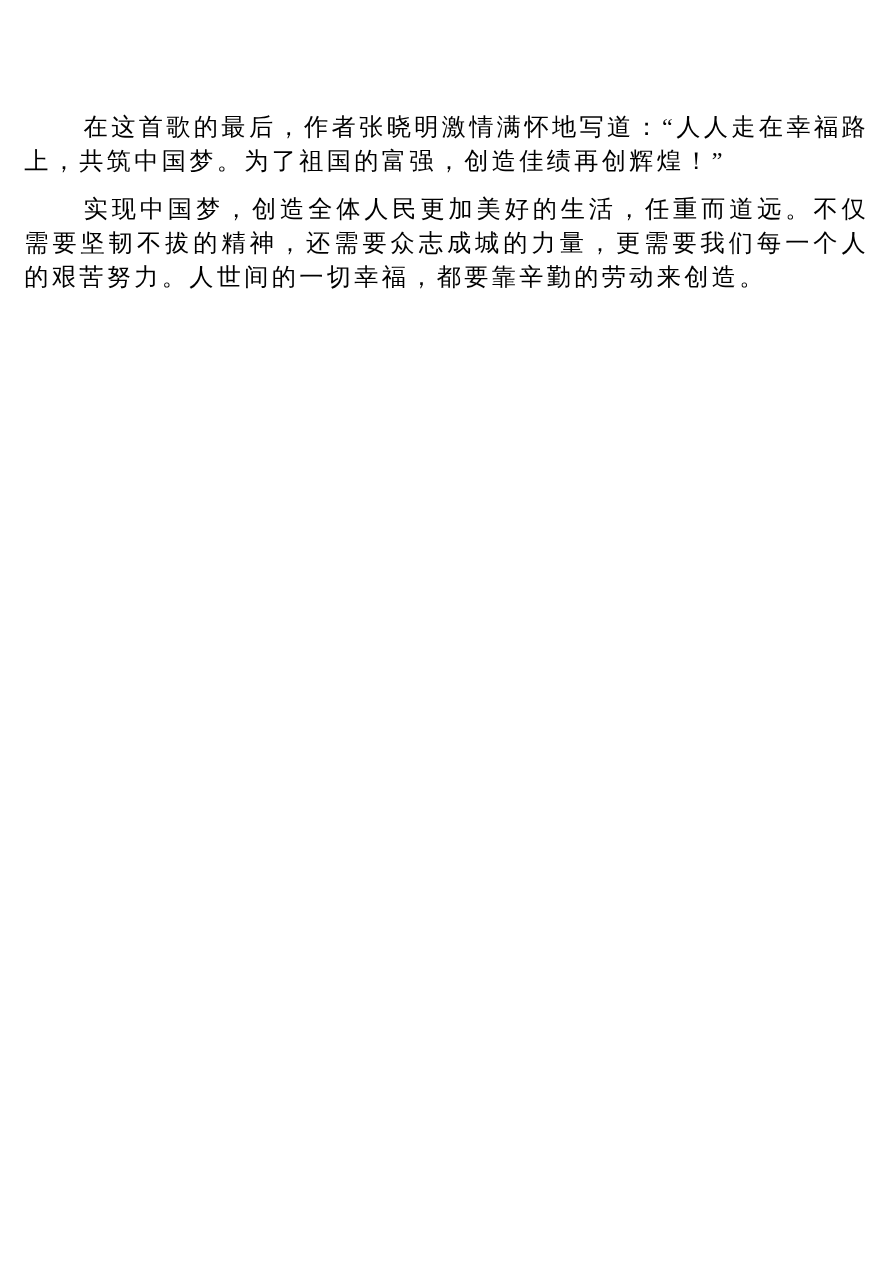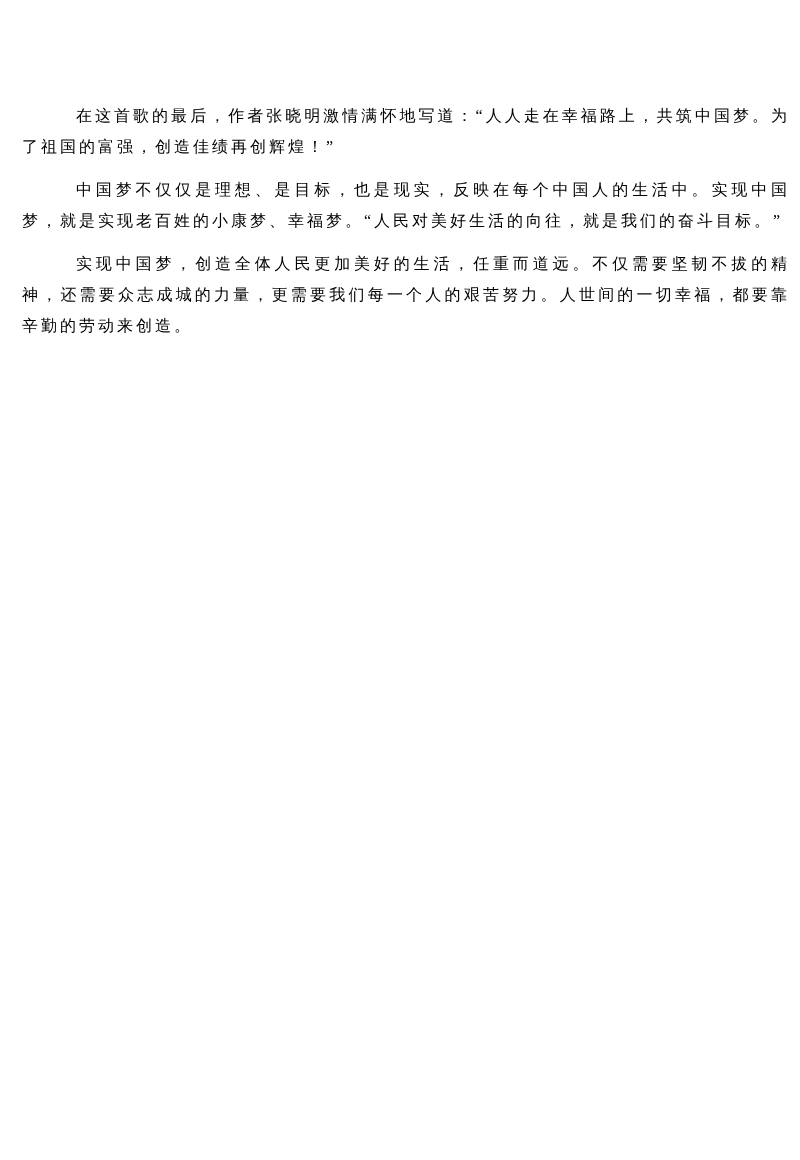--- a/index.html
+++ b/index.html
@@ -13,31 +13,30 @@
       height: 1160px;
       margin: 0;
       background: #ffffff;
       overflow: hidden;
       box-sizing: border-box;
       padding: 100px 10px 0 22px;
       font-family: "Liberation Serif", "DejaVu Serif", serif;
     }
     .para {
       margin: 0 0 12px 0;
-      font-size: 16px;
+      font-size: 22px;
       line-height: 31px;
       letter-spacing: 3px;
       color: #000000;
       text-align: justify;
       text-justify: inter-character;
       text-indent: 54px;
       word-break: normal;
       overflow-wrap: break-word;
     }
   </style>
 </head>
 <body>
 
 <div class="page">
   <p class="para">在这首歌的最后，作者张晓明激情满怀地写道：“人人走在幸福路上，共筑中国梦。为了祖国的富强，创造佳绩再创辉煌！”</p>
-  <p class="para">中国梦不仅仅是理想、是目标，也是现实，反映在每个中国人的生活中。实现中国梦，就是实现老百姓的小康梦、幸福梦。“人民对美好生活的向往，就是我们的奋斗目标。”</p>
   <p class="para">实现中国梦，创造全体人民更加美好的生活，任重而道远。不仅需要坚韧不拔的精神，还需要众志成城的力量，更需要我们每一个人的艰苦努力。人世间的一切幸福，都要靠辛勤的劳动来创造。</p>
 </div>
 
 </body></html>

